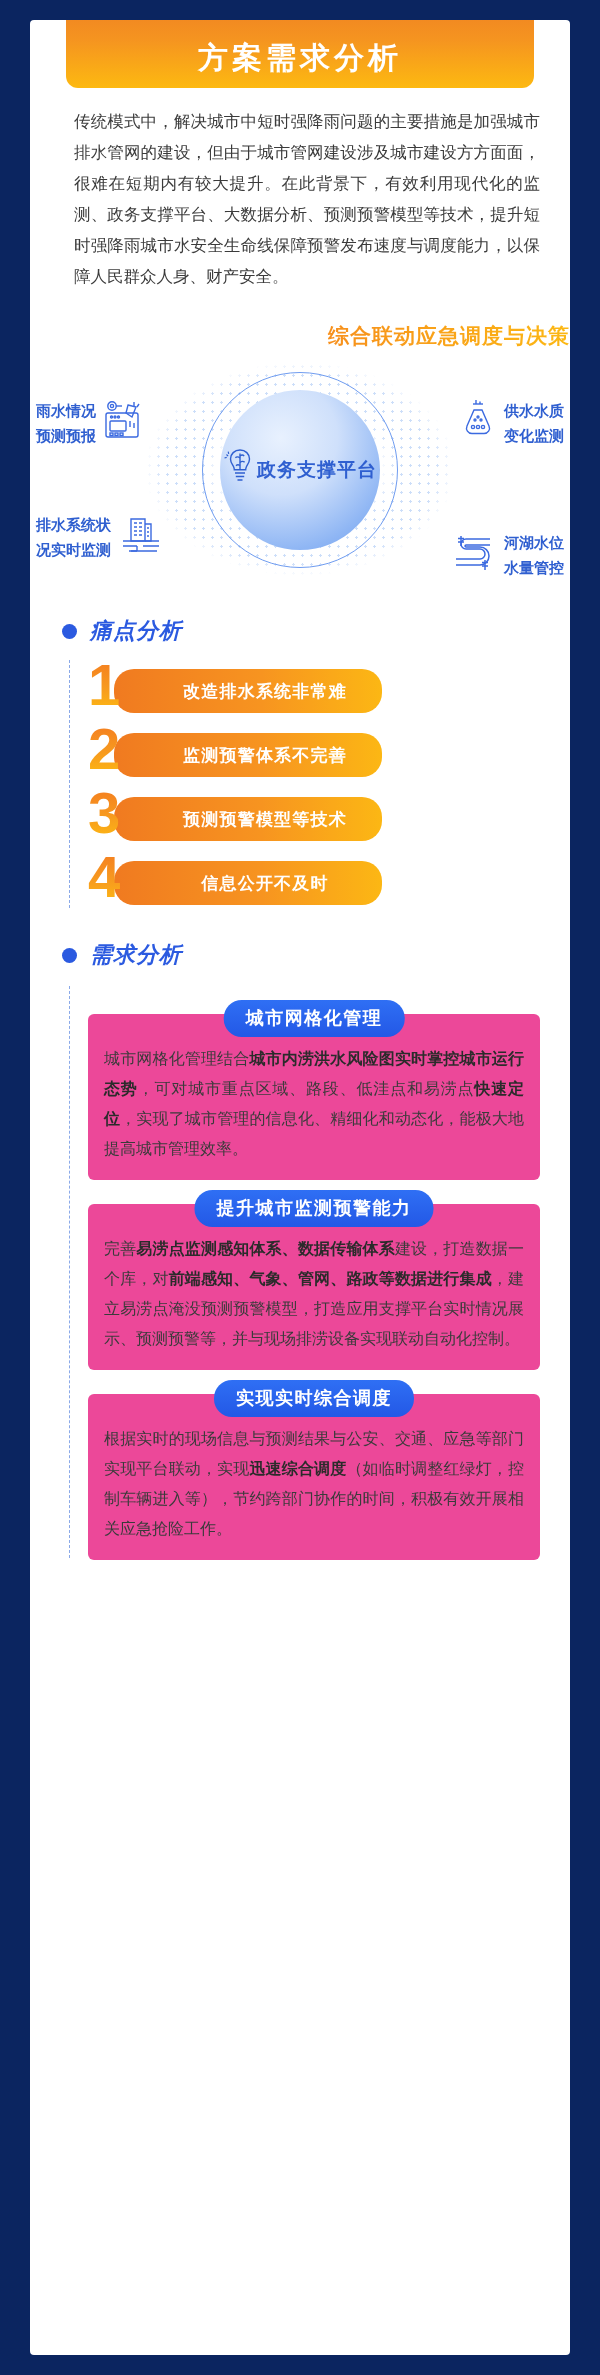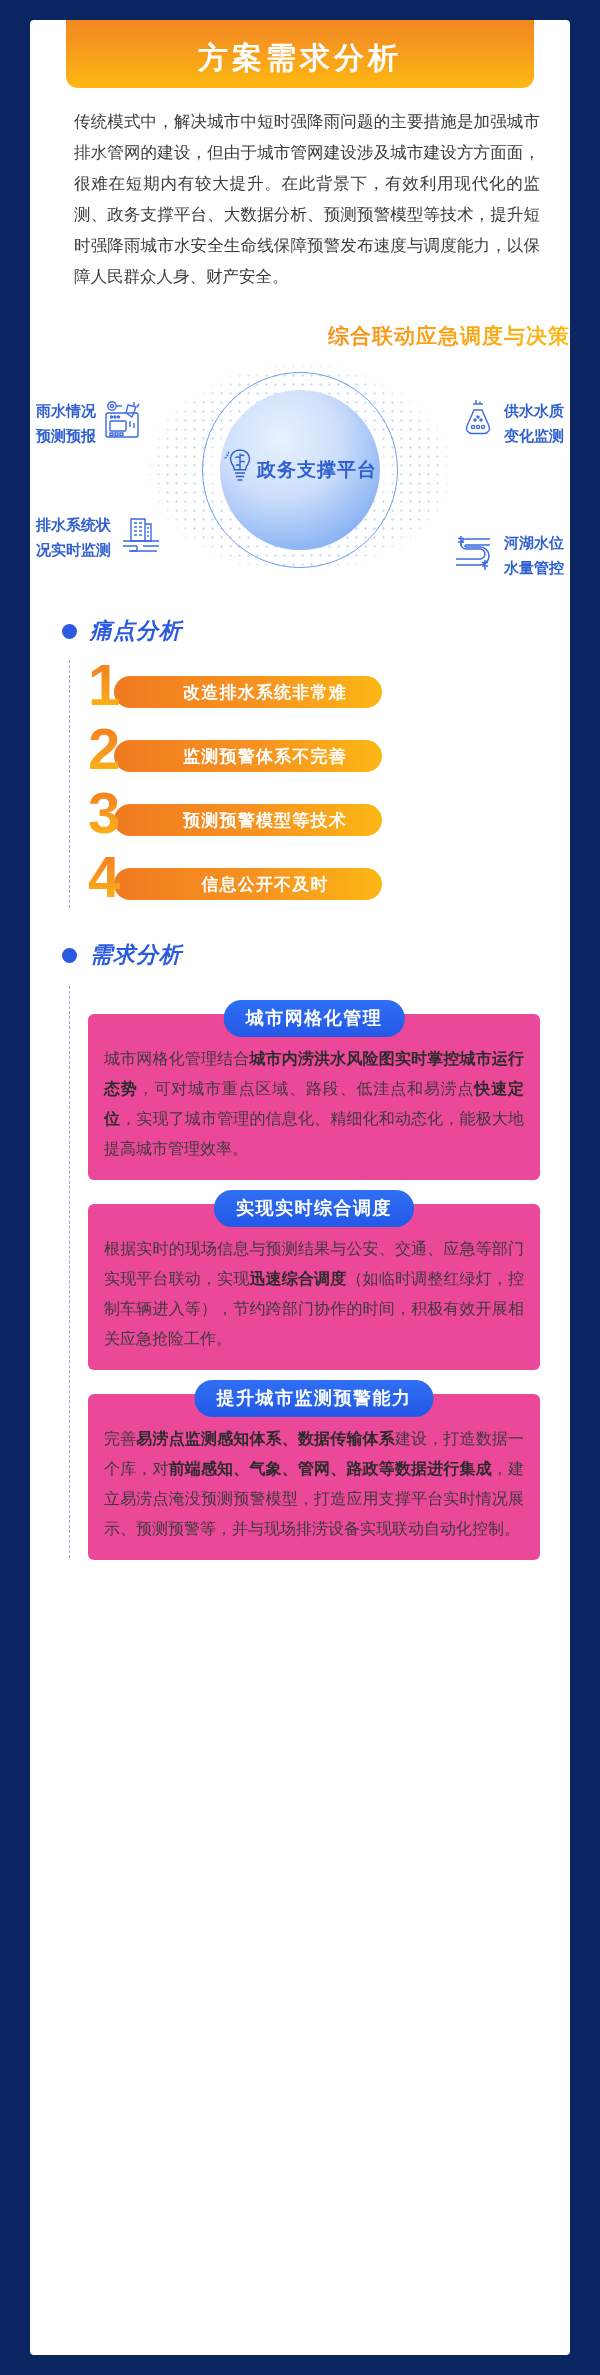--- a/index.html
+++ b/index.html
@@ -160,22 +160,22 @@
     border-left: 1.5px dashed #8aa9e8;
   }
   .pain-item {
     position: relative;
     height: 46px;
     margin-bottom: 18px;
   }
   .pain-item:last-child { margin-bottom: 0; }
   .pain-bar {
     position: absolute;
-    left: 26px; top: 10px;
-    width: 268px; height: 32px;
+    left: 26px; top: 3px;
+    width: 268px; height: 44px;
     border-radius: 20px;
     background: linear-gradient(90deg, #f07a20 0%, #f79420 55%, #fcb714 100%);
     display: flex;
     align-items: center;
     justify-content: center;
     padding-left: 34px;
   }
   .pain-text {
     color: #ffffff;
     font-size: 17px;
@@ -381,24 +381,24 @@
 
   <div class="cards">
     <div class="cards-rail"></div>
 
     <div class="card">
       <div class="card-head">城市网格化管理</div>
       <div class="card-body">城市网格化管理结合<b>城市内涝洪水风险图实时掌控城市运行态势</b>，可对城市重点区域、路段、低洼点和易涝点<b>快速定位</b>，实现了城市管理的信息化、精细化和动态化，能极大地提高城市管理效率。</div>
     </div>
 
     <div class="card">
+      <div class="card-head">提升城市监测预警能力</div>
+      <div class="card-body">完善<b>易涝点监测感知体系、数据传输体系</b>建设，打造数据一个库，对<b>前端感知、气象、管网、路政等数据进行集成</b>，建立易涝点淹没预测预警模型，打造应用支撑平台实时情况展示、预测预警等，并与现场排涝设备实现联动自动化控制。</div>
+    </div>
+
+    <div class="card">
       <div class="card-head">实现实时综合调度</div>
       <div class="card-body">根据实时的现场信息与预测结果与公安、交通、应急等部门实现平台联动，实现<b>迅速综合调度</b>（如临时调整红绿灯，控制车辆进入等），节约跨部门协作的时间，积极有效开展相关应急抢险工作。</div>
     </div>
 
-    <div class="card">
-      <div class="card-head">提升城市监测预警能力</div>
-      <div class="card-body">完善<b>易涝点监测感知体系、数据传输体系</b>建设，打造数据一个库，对<b>前端感知、气象、管网、路政等数据进行集成</b>，建立易涝点淹没预测预警模型，打造应用支撑平台实时情况展示、预测预警等，并与现场排涝设备实现联动自动化控制。</div>
-    </div>
-
   </div>
 
 </div>
 
 </body></html>

